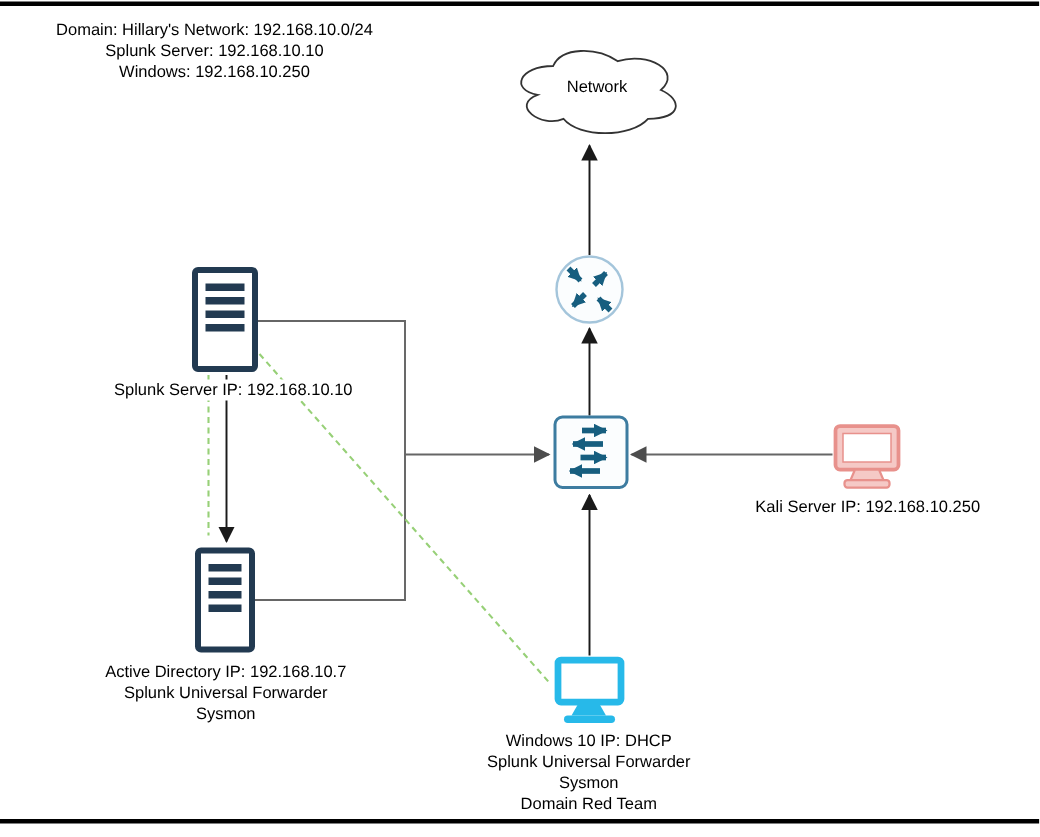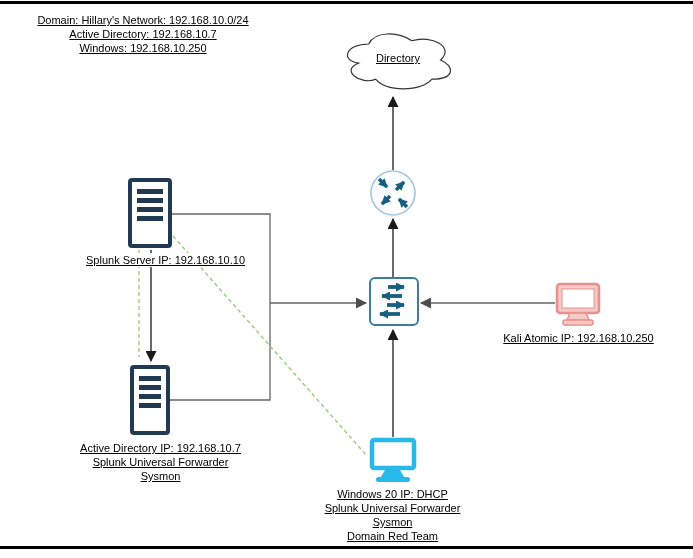--- a/index.html
+++ b/index.html
@@ -14,27 +14,26 @@
   .frame-top{top:1px;}
   .frame-bottom{top:546px;}
   svg.diagram{position:absolute;left:0;top:0;}
   .txt{
     position:absolute;
     font-size:11px;
     line-height:14px;
     color:#000;
     text-align:center;
     white-space:nowrap;
-    text-decoration:underline;
   }
   .node-label{background:#ffffff;}
   .info-block{left:28px;top:13px;width:230px;}
   .lbl-internet{left:348px;top:51px;width:100px;background:transparent;}
-  .lbl-splunk{left:63px;top:253px;width:205px;}
-  .lbl-ad{left:58px;top:441px;width:205px;}
+  .lbl-splunk{left:53px;top:253px;width:205px;}
+  .lbl-ad{left:48px;top:441px;width:205px;}
   .lbl-kali{left:476px;top:331px;width:205px;}
   .lbl-win{left:290px;top:487px;width:205px;}
 </style>
 </head>
 <body>
 
 <div class="canvas">
 
   <div class="frame-line frame-top"></div>
   <div class="frame-line frame-bottom"></div>
@@ -139,40 +138,40 @@
 
     <g>
       <rect x="372" y="440" width="42" height="28" rx="2" fill="#ffffff" stroke="#27b9e9" stroke-width="4.5"></rect>
       <path d="M 385,470 L 400,470 L 404,477 L 381,477 Z" fill="#27b9e9"></path>
       <rect x="376" y="477" width="34" height="5" rx="2.5" fill="#27b9e9"></rect>
     </g>
   </svg>
 
   <div class="txt info-block">
     <div>Domain: Hillary's Network: 192.168.10.0/24</div>
-    <div>Active Directory: 192.168.10.7</div>
+    <div>Splunk Server: 192.168.10.10</div>
     <div>Windows: 192.168.10.250</div>
   </div>
 
-  <div class="txt lbl-internet">Directory</div>
+  <div class="txt lbl-internet">Network</div>
 
   <div class="txt node-label lbl-splunk">
     <div>Splunk Server IP: 192.168.10.10</div>
   </div>
 
   <div class="txt node-label lbl-ad">
     <div>Active Directory IP: 192.168.10.7</div>
     <div>Splunk Universal Forwarder</div>
     <div>Sysmon</div>
   </div>
 
   <div class="txt node-label lbl-kali">
-    <div>Kali Atomic IP: 192.168.10.250</div>
+    <div>Kali Server IP: 192.168.10.250</div>
   </div>
 
   <div class="txt node-label lbl-win">
-    <div>Windows 20 IP: DHCP</div>
+    <div>Windows 10 IP: DHCP</div>
     <div>Splunk Universal Forwarder</div>
     <div>Sysmon</div>
     <div>Domain Red Team</div>
   </div>
 
 </div>
 
 </body></html>

